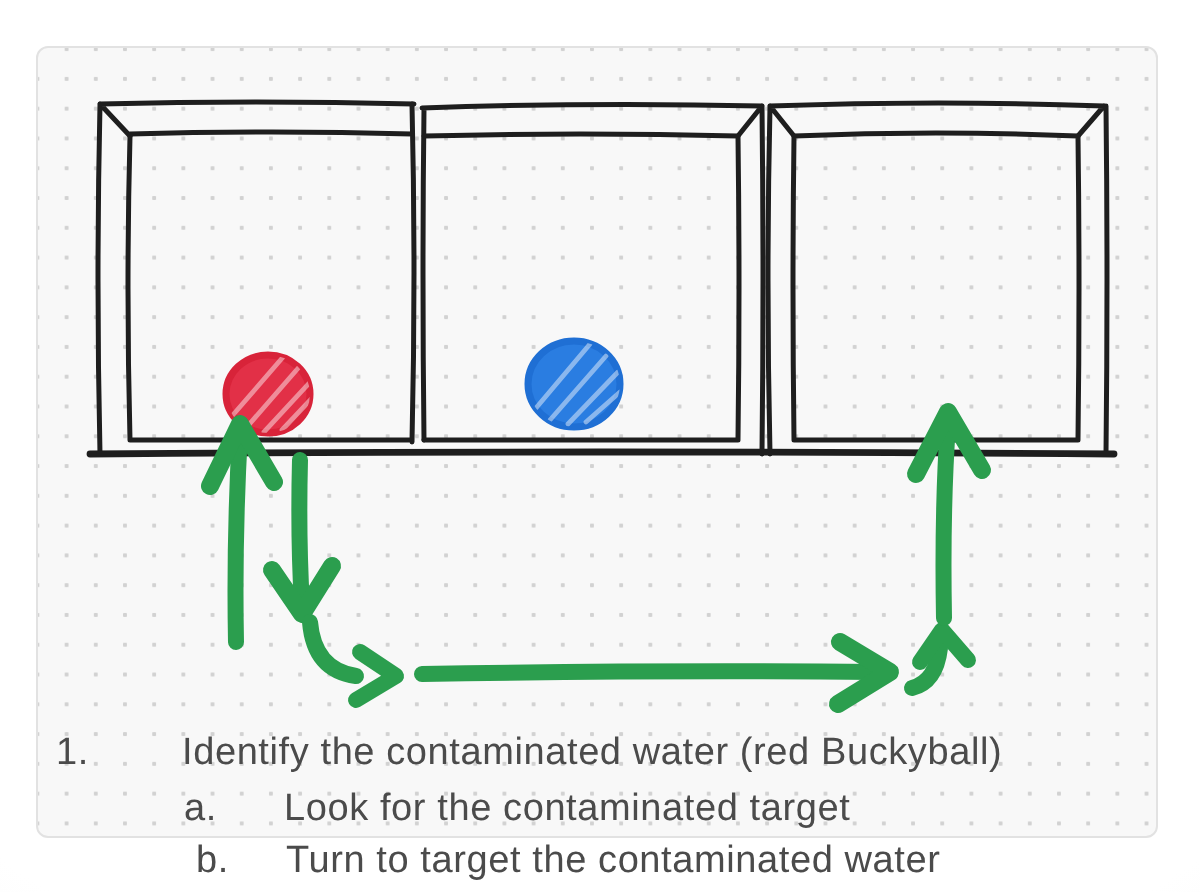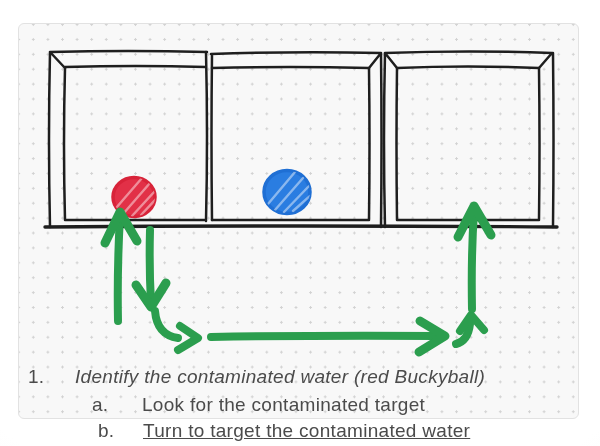--- a/index.html
+++ b/index.html
@@ -90,24 +90,24 @@
       </g>
       <g>
         <path d="M 472,309 Q 471,255 474,212"></path>
         <path stroke-width="9" d="M 458,237 L 474,206 L 491,235"></path>
       </g>
     </g>
   </svg>
 
   <div>
     <span class="instr" style="left:28px;top:366px;">1.</span>
-    <span class="instr" style="left:75px;top:366px;font-style:italic;">Identify the contaminated water (red Buckyball)</span>
+    <span class="instr" style="left:91px;top:366px;">Identify the contaminated water (red Buckyball)</span>
   </div>
   <div>
     <span class="instr" style="left:92px;top:394px;">a.</span>
     <span class="instr" style="left:142px;top:394px;">Look for the contaminated target</span>
   </div>
   <div>
     <span class="instr" style="left:98px;top:420px;">b.</span>
-    <span class="instr" style="left:143px;top:420px;text-decoration:underline;">Turn to target the contaminated water</span>
+    <span class="instr" style="left:143px;top:420px;">Turn to target the contaminated water</span>
   </div>
 
 </div>
 
 </body></html>

